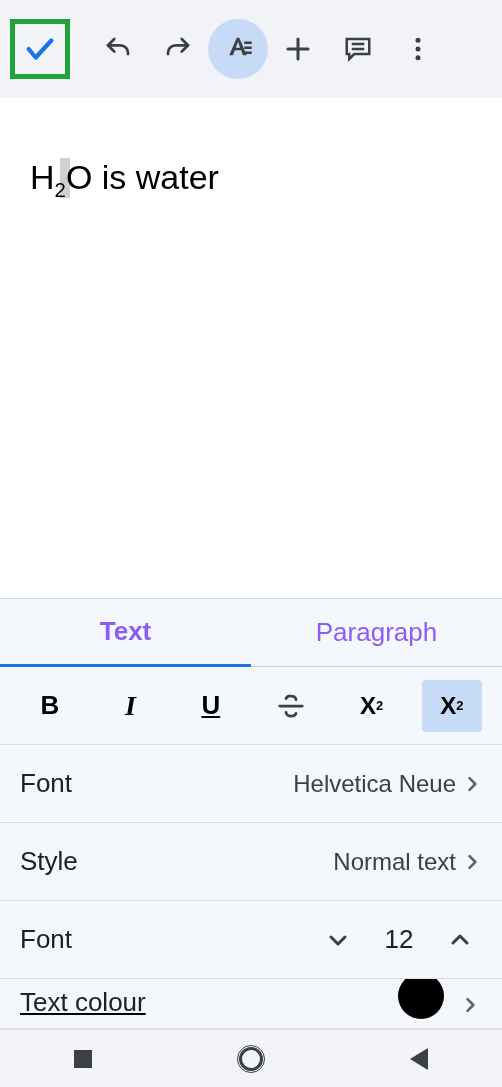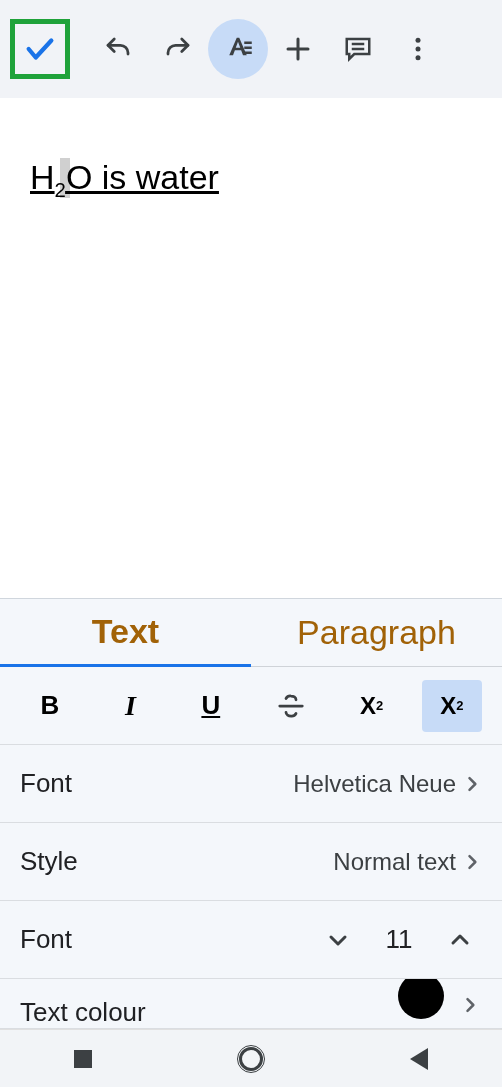--- a/index.html
+++ b/index.html
@@ -31,21 +31,20 @@
   .toolbar svg { display: block; }
 
   
   .doc {
     flex: 1;
     background: #fff;
     padding: 60px 30px 0 30px;
     font-size: 34px;
     color: #000;
     position: relative;
-    text-decoration: underline;
   }
   .doc .cursor-bg {
     position: absolute;
     left: 60px; top: 60px;
     width: 10px; height: 40px;
     background: #d0d0d0;
     z-index: 0;
   }
   .doc-text { position: relative; z-index: 1; }
   .doc sub { font-size: 0.6em; vertical-align: sub; }
@@ -55,22 +54,22 @@
     background: #f4f7fb;
     border-top: 1px solid #d0d6dd;
   }
   .tabs {
     display: flex;
     height: 68px;
   }
   .tab {
     flex: 1;
     display: flex; align-items: center; justify-content: center;
-    font-size: 34px;
-    color: #a16207;
+    font-size: 26px;
+    color: #8b5cf6;
     border-bottom: 1px solid #cfd3d8;
   }
   .tab.active {
     font-weight: 600;
     border-bottom: 3px solid #1a73e8;
   }
 
   .fmt-row {
     display: flex;
     height: 78px;
@@ -231,30 +230,30 @@
   </div>
 
   <div class="fmt-row">
     <div class="fmt-label">Font</div>
     <div class="fmt-size">
       <div class="chev">
         <svg width="24" height="24" viewBox="0 0 24 24" fill="none" stroke="#3c4043" stroke-width="3" stroke-linecap="round" stroke-linejoin="round">
             <polyline points="5 9 12 16 19 9"></polyline>
           </svg>
       </div>
-      <div class="size-num">11</div>
+      <div class="size-num">12</div>
       <div class="chev">
         <svg width="24" height="24" viewBox="0 0 24 24" fill="none" stroke="#3c4043" stroke-width="3" stroke-linecap="round" stroke-linejoin="round">
             <polyline points="5 15 12 8 19 15"></polyline>
           </svg>
       </div>
     </div>
   </div>
 
-  <div class="fmt-row row-cut" style="align-items:flex-end; padding-top:8px;">
+  <div class="fmt-row row-cut" style="align-items:flex-start; padding-top:8px;text-decoration:underline;">
     <div class="fmt-label">Text colour</div>
     <div class="colour-dot"></div>
     <div class="chev">
       <svg width="20" height="20" viewBox="0 0 24 24" fill="none" stroke="#5f6368" stroke-width="3" stroke-linecap="round" stroke-linejoin="round">
           <polyline points="9 5 16 12 9 19"></polyline>
         </svg>
     </div>
   </div>
 </div>
 

